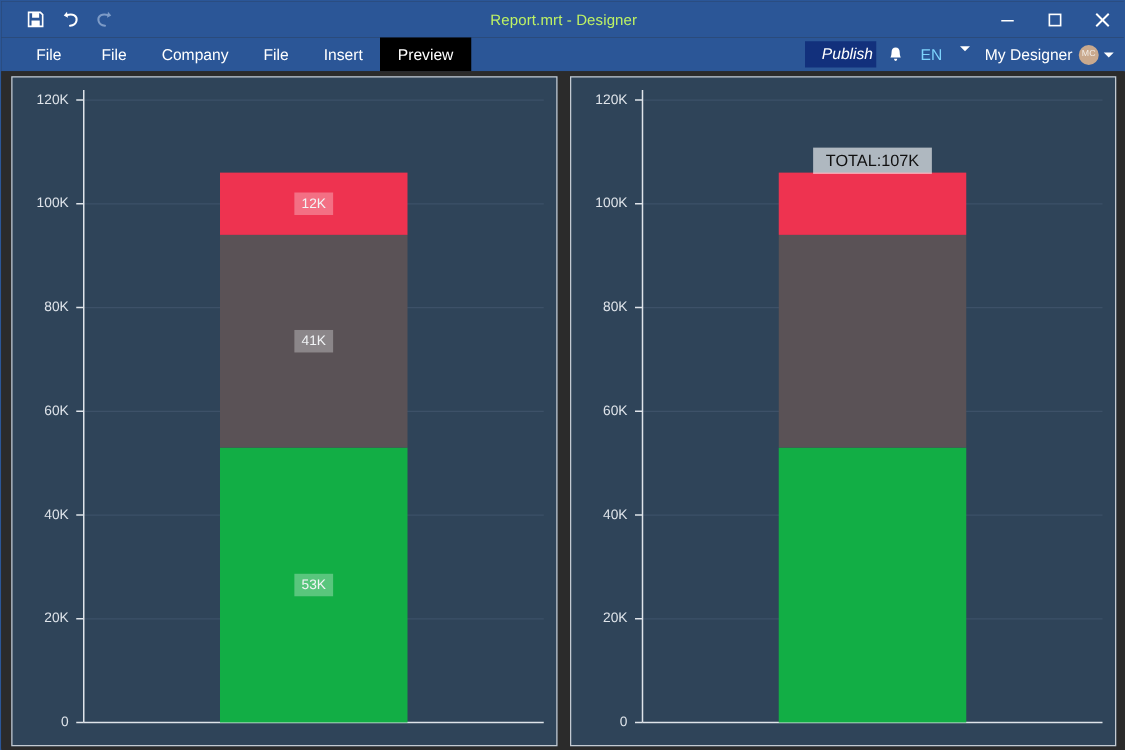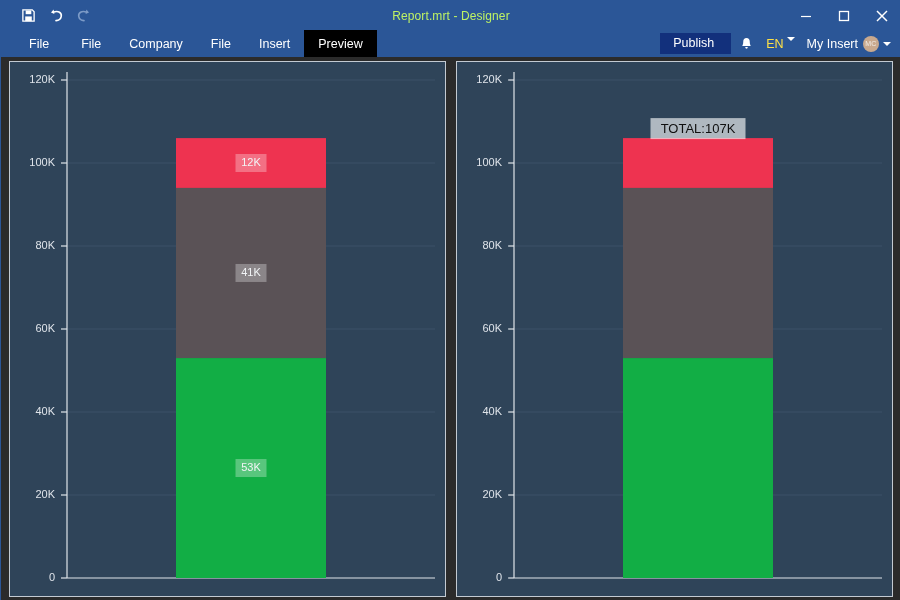--- a/index.html
+++ b/index.html
@@ -111,38 +111,39 @@
     right: 8px; top: 0;
     height: 27px;
     display: flex;
     align-items: center;
     gap: 2px;
   }
   .publish-btn {
     background: #12307c;
     color: #ffffff;
     font-size: 12.5px;
-    padding: 4px 17px 5px 13px;
+    padding: 4px 3px 5px 13px;
     line-height: 1;
     display: flex;
     align-items: center;
+    font-style: italic;
   }
   .bell-wrap {
     width: 26px;
     height: 27px;
     display: flex;
     align-items: center;
     justify-content: center;
     color: #ffffff;
   }
   .lang {
     display: flex;
     align-items: flex-start;
-    gap: 3px;
-    color: #fde047;
+    gap: 14px;
+    color: #7dd3fc;
     font-size: 12.5px;
     padding: 0 5px;
   }
   .company {
     display: flex;
     align-items: center;
     gap: 4px;
     color: #ffffff;
     font-size: 12.5px;
     padding: 0 2px 0 5px;
@@ -306,21 +307,21 @@
         <svg width="13" height="14" viewBox="0 0 14 16">
           <path d="M7 1.2 C4.6 1.2 3.3 2.9 3.3 5.2 C3.3 8.6 2.2 10.2 2.2 10.2 L11.8 10.2 C11.8 10.2 10.7 8.6 10.7 5.2 C10.7 2.9 9.4 1.2 7 1.2 Z" fill="currentColor"></path>
           <path d="M5.6 11.4 C5.6 12.6 6.2 13.4 7 13.4 C7.8 13.4 8.4 12.6 8.4 11.4 Z" fill="currentColor"></path>
         </svg>
       </div>
       <div class="lang">
         <span>EN</span>
         <span class="caret"></span>
       </div>
       <div class="company">
-        <span>My Insert</span>
+        <span>My Designer</span>
         <span class="avatar">MC</span>
         <span class="caret"></span>
       </div>
     </div>
   </div>
 
   <div class="workarea">
 
     <div class="page left">
       <div class="chart">

